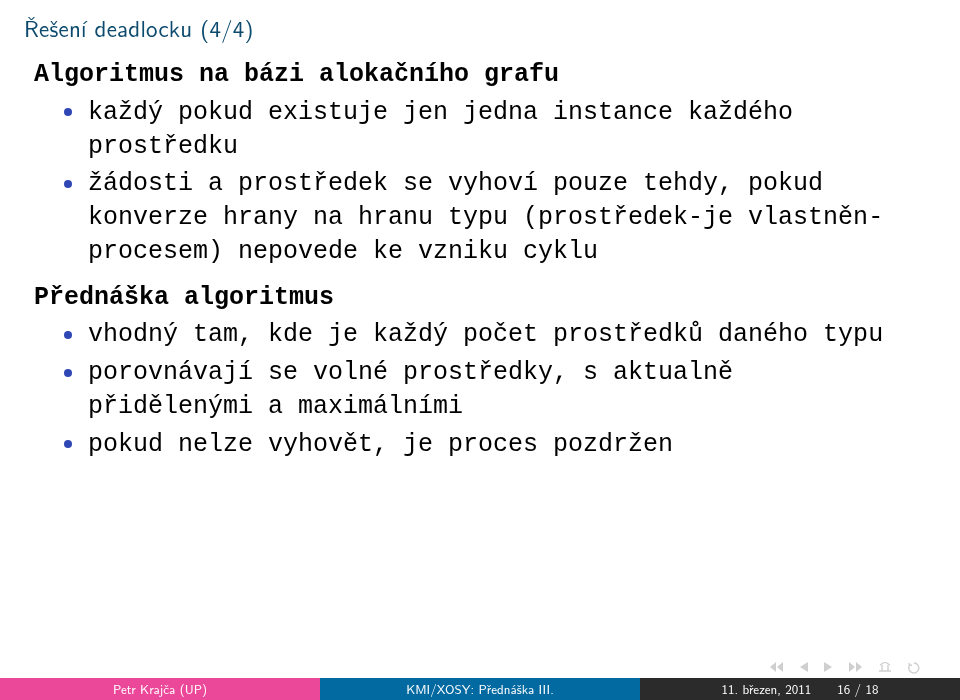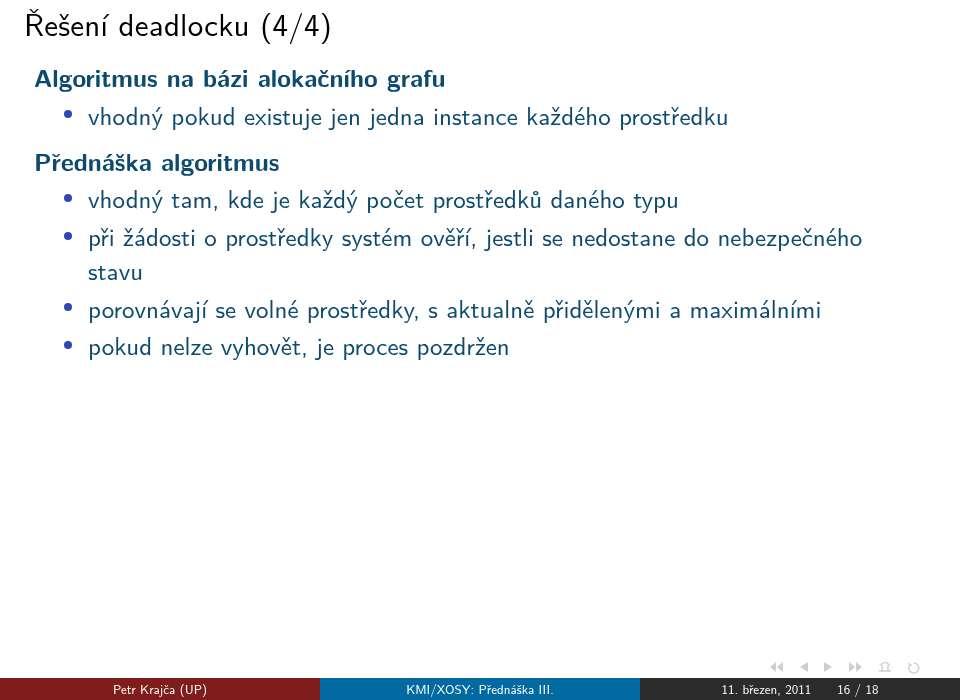--- a/index.html
+++ b/index.html
@@ -12,31 +12,32 @@
     overflow: hidden;
     position: relative;
   }
   .slide {
     position: relative;
     width: 960px;
     height: 700px;
     box-sizing: border-box;
   }
   .title {
-    color: #000000;
-    font-size: 31px;
+    color: #0c4a6e;
+    font-size: 23px;
     font-weight: 400;
-    padding: 0 24px 14px 24px;
+    padding: 10px 24px 14px 24px;
     letter-spacing: .2px;
   }
   .content {
     padding: 0 64px 0 64px;
-    color: #0c4a6e;
+    color: #000000;
     font-size: 25px;
     line-height: 1.35;
+    font-family: Liberation Mono, monospace;
   }
   .subhead {
     font-weight: 700;
     margin: 0 0 4px -30px;
     font-size: 25px;
   }
   ul.blist {
     list-style: none;
     margin: 0 0 12px 0;
     padding: 0;
@@ -66,21 +67,21 @@
     font-size: 13px;
     line-height: 22px;
     color: #fff;
     width: 960px;
   }
   .footer .seg {
     text-align: center;
     white-space: nowrap;
     overflow: hidden;
   }
-  .footer .author { background: #7f1d1d; flex: 0 0 320px; }
+  .footer .author { background: #ec4899; flex: 0 0 320px; }
   .footer .course { background: #0369a1; flex: 0 0 320px; }
   .footer .date   { background: #2b2b2b; flex: 0 0 320px; }
 
   .navicons {
     position: absolute;
     right: 40px;
     bottom: 26px;
     display: flex;
     gap: 16px;
     color: #cfcfcf;
@@ -96,27 +97,27 @@
 <body>
 
 <div class="slide">
 
   <div class="title">Řešení deadlocku (4/4)</div>
 
   <div class="content">
 
     <div class="subhead">Algoritmus na bázi alokačního grafu</div>
     <ul class="blist">
-      <li><span>vhodný pokud existuje jen jedna instance každého prostředku</span></li>
+      <li><span>každý pokud existuje jen jedna instance každého prostředku</span></li>
+      <li><span>žádosti a prostředek se vyhoví pouze tehdy, pokud konverze hrany na hranu typu (prostředek-je vlastněn-procesem) nepovede ke vzniku cyklu</span></li>
     </ul>
 
     <div class="subhead">Přednáška algoritmus</div>
     <ul class="blist">
       <li><span>vhodný tam, kde je každý počet prostředků daného typu</span></li>
-      <li><span>při žádosti o prostředky systém ověří, jestli se nedostane do nebezpečného stavu</span></li>
       <li><span>porovnávají se volné prostředky, s aktualně přidělenými a maximálními</span></li>
       <li><span>pokud nelze vyhovět, je proces pozdržen</span></li>
     </ul>
 
   </div>
 
   <div class="navicons">
     <span class="grp">
       <svg width="14" height="10" viewBox="0 0 14 10">
           <path d="M7 5 L13 0 L13 10 Z M0 5 L6 0 L6 10 Z" fill="#cfcfcf"></path>

